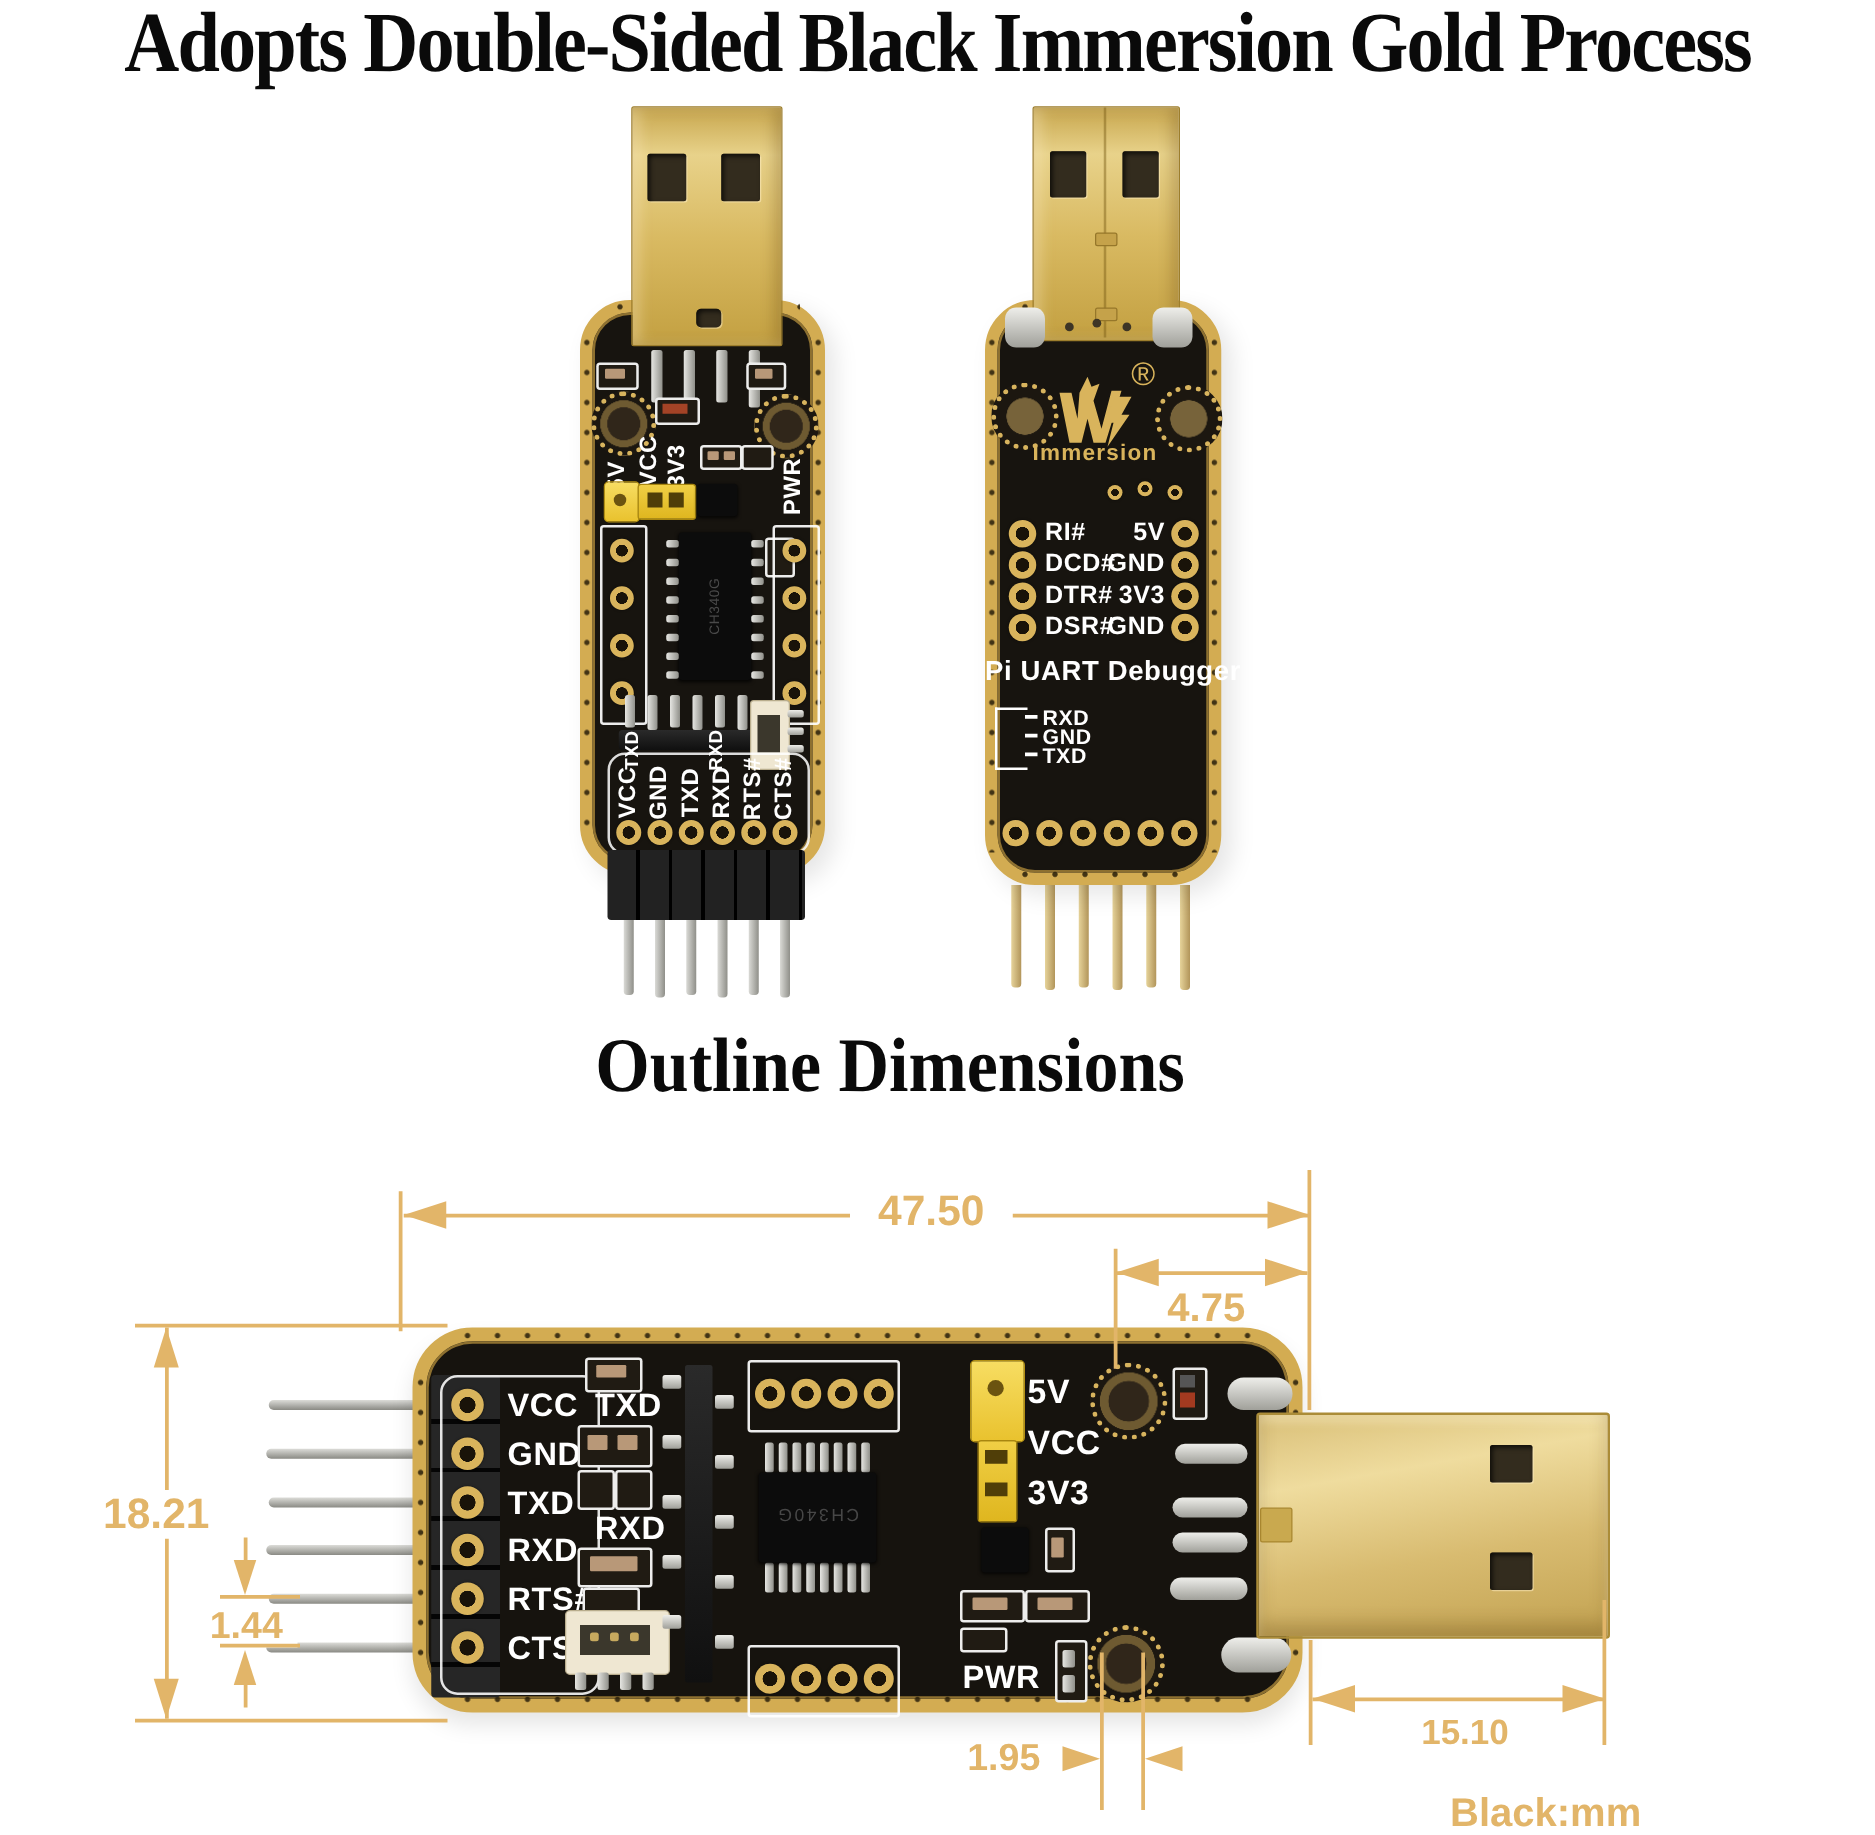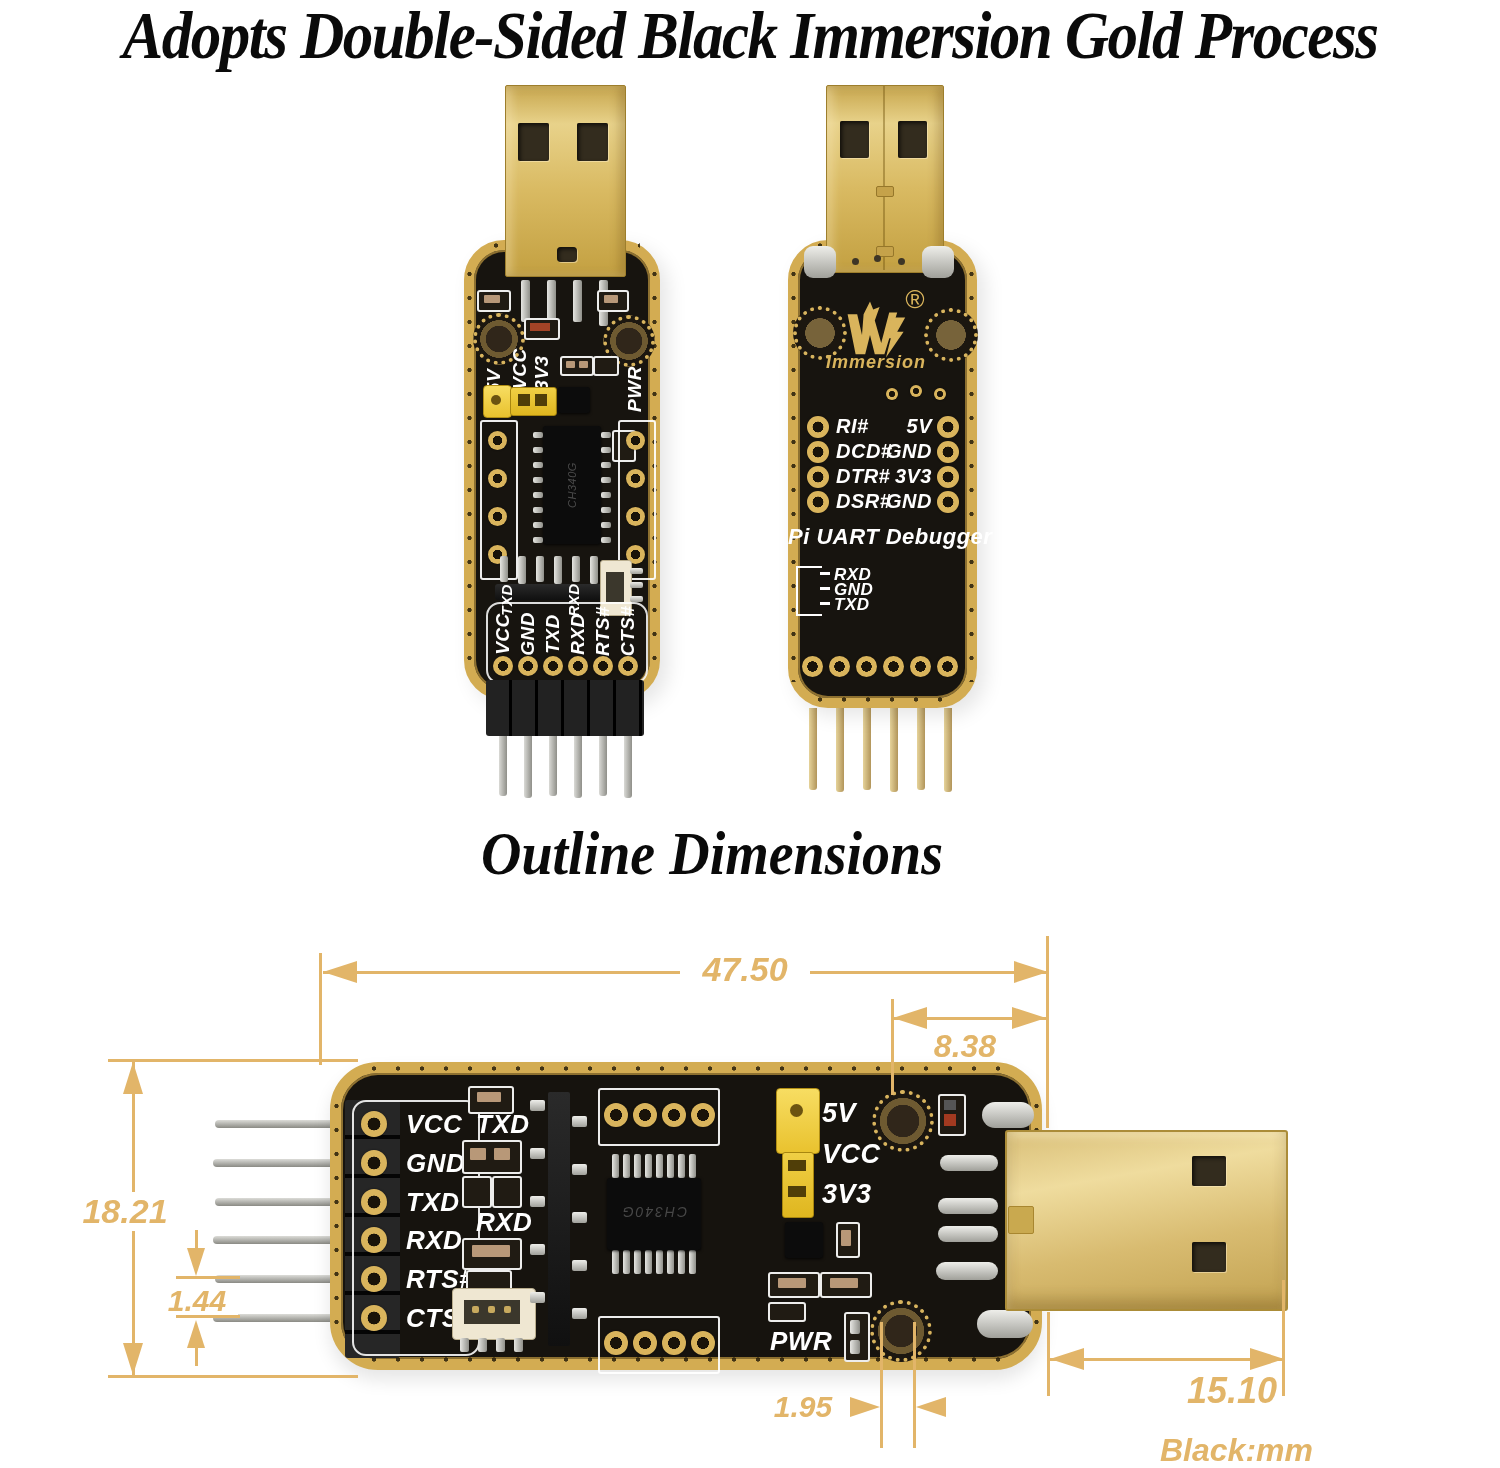--- a/index.html
+++ b/index.html
@@ -1,17 +1,17 @@
 <!DOCTYPE html>
 <html><head>
 <meta charset="utf-8">
 <style>
   html,body { margin:0; padding:0; background:#fff; }
   .stage { position:relative; width:1500px; height:1468px; background:#ffffff; overflow:hidden;
-           font-family:"Liberation Sans", sans-serif;font-style:italic; }
+           font-family:"Liberation Sans", sans-serif; }
   .abs { position:absolute; }
   
   .h-serif { font-family:"Liberation Serif", serif; font-weight:bold; color:#0a0a0a; white-space:nowrap; }
   
   :root { --gold:#E2B569; --pcbgold:#D3AC52; --yellow:#F0CC36; }
   .dline { position:absolute; background:var(--gold); }
   .dimtext { position:absolute; color:var(--gold); font-weight:600; text-align:center; }
   .tri { position:absolute; width:0; height:0; }
   .tri.left  { border-top:11px solid transparent; border-bottom:11px solid transparent; border-right:34px solid var(--gold); }
   .tri.right { border-top:11px solid transparent; border-bottom:11px solid transparent; border-left:34px solid var(--gold); }
@@ -420,21 +420,21 @@
     <div class="dline" style="left:323px; top:971px; width:357px; height:3px;"></div>
     <div class="dline" style="left:810px; top:971px; width:238px; height:3px;"></div>
     <div class="tri left" style="left:323px; top:961px;"></div>
     <div class="tri right" style="left:1014px; top:961px;"></div>
     <div class="dimtext" style="left:680px; top:950px; width:130px; font-size:34px; background:#fff;">47.50</div>
 
     <div class="dline" style="left:891px; top:999px; width:3px; height:96px;"></div>
     <div class="dline" style="left:893px; top:1017px; width:153px; height:3px;"></div>
     <div class="tri left" style="left:893px; top:1007px;"></div>
     <div class="tri right" style="left:1012px; top:1007px;"></div>
-    <div class="dimtext" style="left:902px; top:1028px; width:126px; font-size:32px;">8.38</div>
+    <div class="dimtext" style="left:902px; top:1028px; width:126px; font-size:32px;">4.75</div>
 
     <div class="dline" style="left:108px; top:1059px; width:250px; height:3px;"></div>
     <div class="dline" style="left:108px; top:1375px; width:250px; height:3px;"></div>
     <div class="dline" style="left:132px; top:1062px; width:3px; height:313px;"></div>
     <div class="tri up" style="left:123px; top:1062px;"></div>
     <div class="tri down" style="left:123px; top:1343px;"></div>
     <div class="dimtext" style="left:63px; top:1192px; width:124px; font-size:34px; background:#fff;">18.21</div>
 
     <div class="dline" style="left:195px; top:1230px; width:3px; height:18px;"></div>
     <div class="tri sdown" style="left:187px; top:1248px;"></div>
@@ -448,18 +448,18 @@
     <div class="dline" style="left:913px; top:1322px; width:3px; height:126px;"></div>
     <div class="tri sright" style="left:850px; top:1397px;"></div>
     <div class="tri sleft" style="left:916px; top:1397px;"></div>
     <div class="dimtext" style="left:760px; top:1390px; width:86px; font-size:30px;">1.95</div>
 
     <div class="dline" style="left:1047px; top:1312px; width:3px; height:84px;"></div>
     <div class="dline" style="left:1282px; top:1280px; width:3px; height:116px;"></div>
     <div class="dline" style="left:1050px; top:1358px; width:234px; height:3px;"></div>
     <div class="tri left" style="left:1050px; top:1348px;"></div>
     <div class="tri right" style="left:1250px; top:1348px;"></div>
-    <div class="dimtext" style="left:1168px; top:1370px; width:128px; font-size:36px;">15.10</div>
+    <div class="dimtext" style="left:1108px; top:1370px; width:128px; font-size:28px;">15.10</div>
 
     <div class="dimtext" style="left:1160px; top:1432px; width:160px; font-size:32px; font-weight:700; text-align:left;">Black:mm</div>
   </div>
 
 </div>
 
 </body></html>

